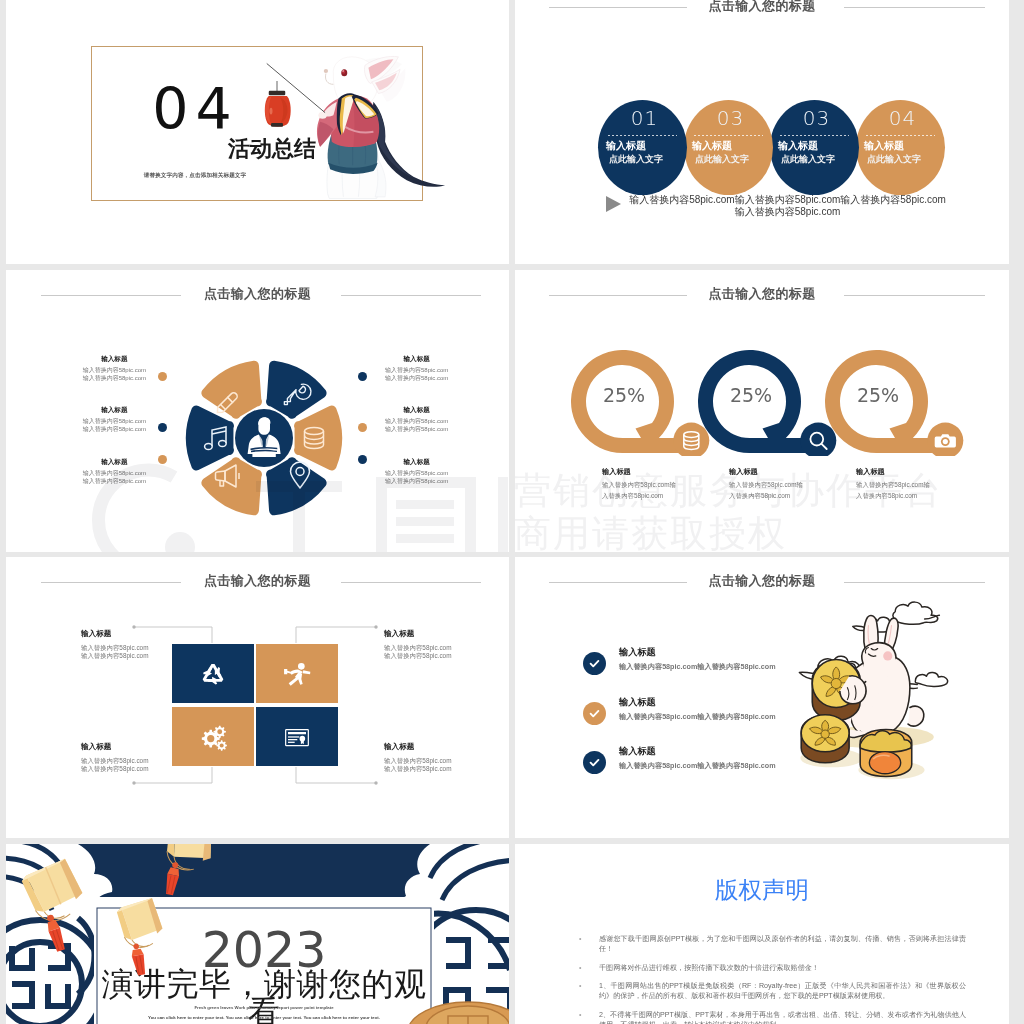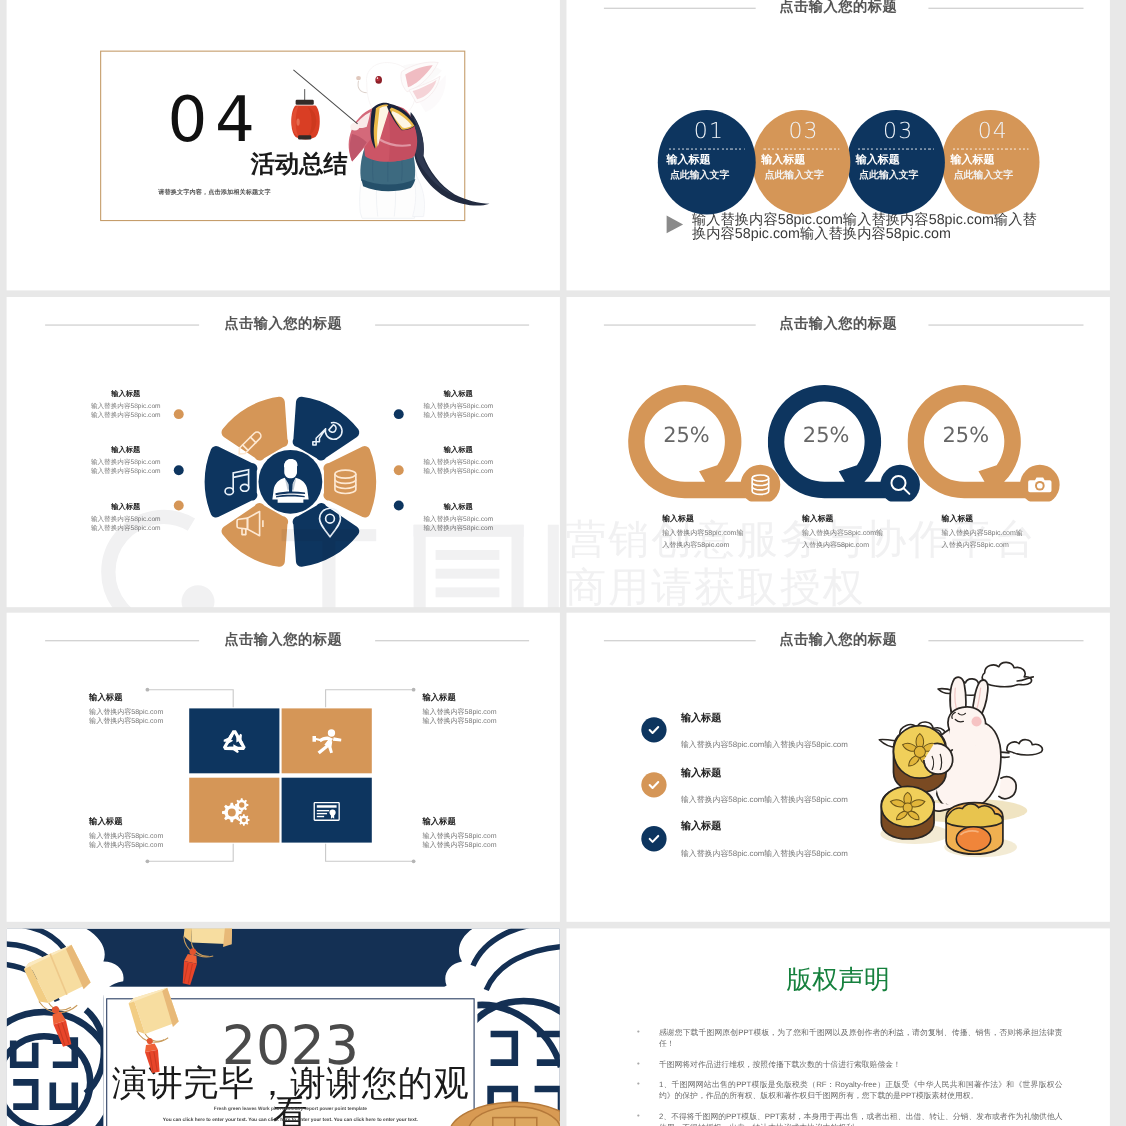--- a/index.html
+++ b/index.html
@@ -49,21 +49,21 @@
   .s2-c:nth-child(4){left:258px;z-index:1;}
   .s2-n{position:absolute;left:2px;top:7px;width:89px;font-size:20px;line-height:22px;
         font-family:"DejaVu Sans",sans-serif;font-weight:300;letter-spacing:1px;color:#eef3f8;}
   .s2-dash{position:absolute;left:10px;top:35px;width:69px;height:1px;
            background:repeating-linear-gradient(to right,rgba(255,255,255,.75) 0 2px,transparent 2px 4px);}
   .s2-h{position:absolute;left:8px;top:40px;width:89px;font-size:10px;line-height:12px;font-weight:700;text-align:left;}
   .s2-p{position:absolute;left:11px;top:54px;width:89px;font-size:9px;line-height:11px;font-weight:600;color:#f2f2f2;text-align:left;}
   .s2-foot{position:absolute;left:91px;top:212px;width:340px;display:flex;align-items:flex-start;}
   .s2-tri{flex:0 0 auto;margin-top:2px;width:0;height:0;border-left:15px solid #8a8a8a;
           border-top:8px solid transparent;border-bottom:8px solid transparent;}
-  .s2-ft{margin-left:8px;width:322px;font-size:13px;line-height:11.5px;color:#3a3a3a;text-align:left;}
+  .s2-ft{margin-left:8px;width:322px;font-size:10px;line-height:11.5px;color:#3a3a3a;text-align:center;}
 
   
   .s3-wheel{position:absolute;left:178px;top:88px;}
   .s3-lbl{position:absolute;}
   .s3-lbl .h{font-size:6.6px;line-height:9px;font-weight:700;color:#222;text-align:center;}
   .s3-lbl .b{font-size:6px;line-height:8px;color:#777;margin-top:3px;white-space:nowrap;}
   .s3-dot{position:absolute;width:9px;height:9px;border-radius:50%;}
 
   
   .s4-row{position:absolute;left:56px;top:80px;width:400px;height:180px;}
@@ -82,41 +82,41 @@
   .s5-lbl .h{font-size:7.6px;line-height:9px;font-weight:700;color:#222;}
   .s5-lbl .b{font-size:6.4px;line-height:8.2px;color:#777;margin-top:6px;white-space:nowrap;}
 
   
   .s6-list{position:absolute;left:68px;top:90px;width:280px;height:140px;}
   .s6-row{position:absolute;left:0;width:280px;height:40px;}
   .s6-chk{position:absolute;left:0;top:5px;width:23px;height:23px;border-radius:50%;
           display:flex;align-items:center;justify-content:center;}
   .s6-chk svg{width:17px;height:17px;}
   .s6-h{position:absolute;left:36px;top:-1px;font-size:9.2px;line-height:12px;font-weight:700;color:#222;white-space:nowrap;}
-  .s6-b{position:absolute;left:36px;top:25px;font-size:7.2px;line-height:10px;color:#777;white-space:nowrap;}
+  .s6-b{position:absolute;left:36px;top:15px;font-size:7.2px;line-height:10px;color:#777;white-space:nowrap;font-weight:bold;}
   .s6-art{position:absolute;left:277px;top:38px;}
 
   
   .s7-bg{position:absolute;left:0;top:0;}
   .s7-year{position:absolute;left:88px;top:79px;width:340px;text-align:center;
            font-size:49px;line-height:56px;color:#4a4a4a;font-family:"DejaVu Sans",sans-serif;font-weight:400;}
   .s7-main{position:absolute;left:88px;top:126px;width:340px;text-align:center;
            font-size:32px;line-height:28px;color:#1a1a1a;letter-spacing:.5px;}
   .s7-sub1{position:absolute;left:88px;top:160px;width:340px;text-align:center;
            font-size:4.3px;line-height:7px;color:#555;font-weight:600;}
   .s7-sub2{position:absolute;left:88px;top:170px;width:340px;text-align:center;
            font-size:4.4px;line-height:7px;color:#444;font-weight:600;}
   .s7-lantern{position:absolute;}
   .s7-lantern.l1{left:12px;top:6px;}
   .s7-lantern.l2{left:155px;top:-34px;}
   .s7-lantern.l3{left:108px;top:48px;}
 
   
   .s8-title{position:absolute;left:0;top:30px;width:494px;text-align:center;
-            font-size:23.5px;line-height:32px;color:#15803d;font-weight:500;letter-spacing:0px;}
+            font-size:23.5px;line-height:32px;color:#3b82f6;font-weight:500;letter-spacing:0px;}
   .s8-sub{position:absolute;left:0;top:68px;width:494px;text-align:center;
           font-size:11.4px;line-height:16px;color:#111;font-weight:700;}
   .s8-list{position:absolute;left:64px;top:91px;width:387px;margin:0;padding:0;list-style:none;}
   .s8-list li{position:relative;padding-left:20px;margin-bottom:9px;
               font-size:7.1px;line-height:9.8px;color:#6a6a6a;text-align:justify;}
   .s8-list li:before{content:"\2022";position:absolute;left:0;top:-1px;color:#a8a8a8;font-size:7px;}
 
   
   .wm{position:absolute;left:0;top:270px;width:1024px;height:282px;pointer-events:none;mix-blend-mode:multiply;overflow:hidden;}
   .wm-clipL{position:absolute;left:6px;top:0;width:503px;height:282px;overflow:hidden;}

